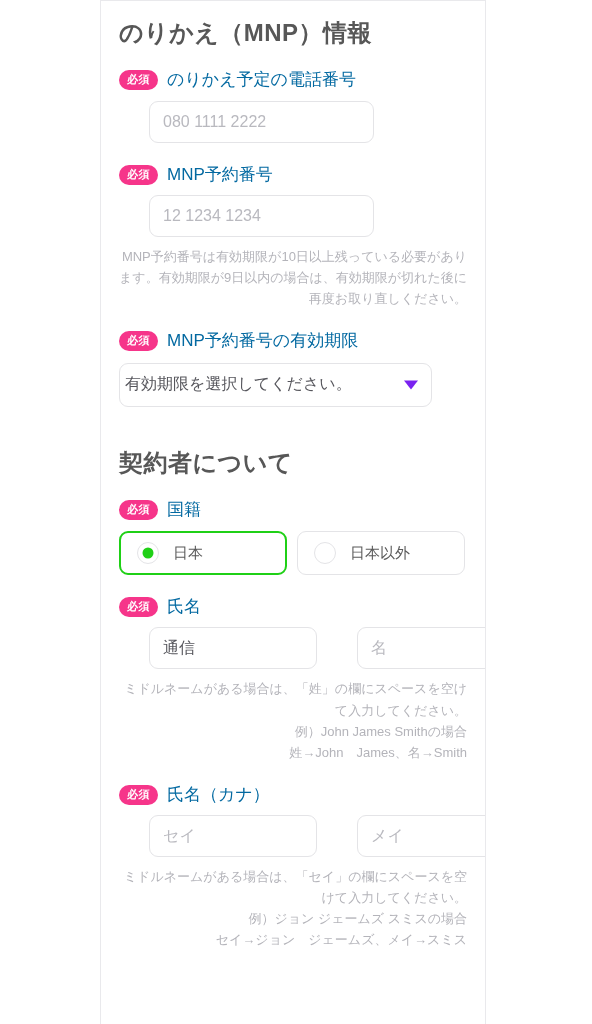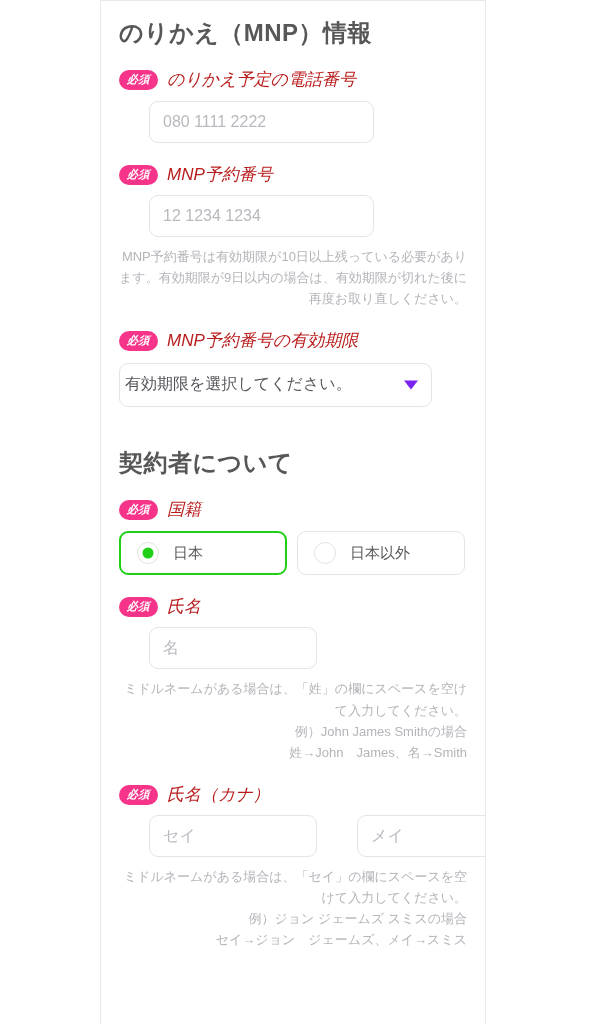--- a/index.html
+++ b/index.html
@@ -45,39 +45,38 @@
   }
   .section-title.first { margin-top: 16px; }
   .section-title.second { margin-top: 40px; }
 
   
   .label-row {
     display: flex;
     align-items: flex-start;
     gap: 9px;
     margin-top: 22px;
-    font-style: italic;
   }
   .badge-required {
     display: inline-flex;
     align-items: center;
     justify-content: center;
     background: #f6358a;
     color: #ffffff;
     font-size: 11px;
     font-weight: bold;
     line-height: 1;
     padding: 4px 8px 5px;
     border-radius: 10px;
     letter-spacing: 0.5px;
     white-space: nowrap;
   }
   .field-label {
     font-size: 17px;
-    color: #b91c1c;
+    color: #0369a1;
     font-weight: normal;
     line-height: 1.2;
   }
 
   
   .text-input {
     display: block;
     width: 225px;
     height: 42px;
     margin-top: 10px;
@@ -237,20 +236,21 @@
         <span class="radio-dot"></span>
         <span class="radio-label">日本以外</span>
       </div>
     </div>
 
     <div class="label-row">
       <span class="badge-required">必須</span>
       <span class="field-label">氏名</span>
     </div>
     <div class="name-row">
+      <input class="text-input" type="text" placeholder="姓" value="通信" style="">
       <input class="text-input" type="text" placeholder="名" style="">
     </div>
     <p class="help-text">ミドルネームがある場合は、「姓」の欄にスペースを空けて入力してください。
 例）John James Smithの場合
 　　姓→John　James、名→Smith</p>
 
     <div class="label-row">
       <span class="badge-required">必須</span>
       <span class="field-label">氏名（カナ）</span>
     </div>

